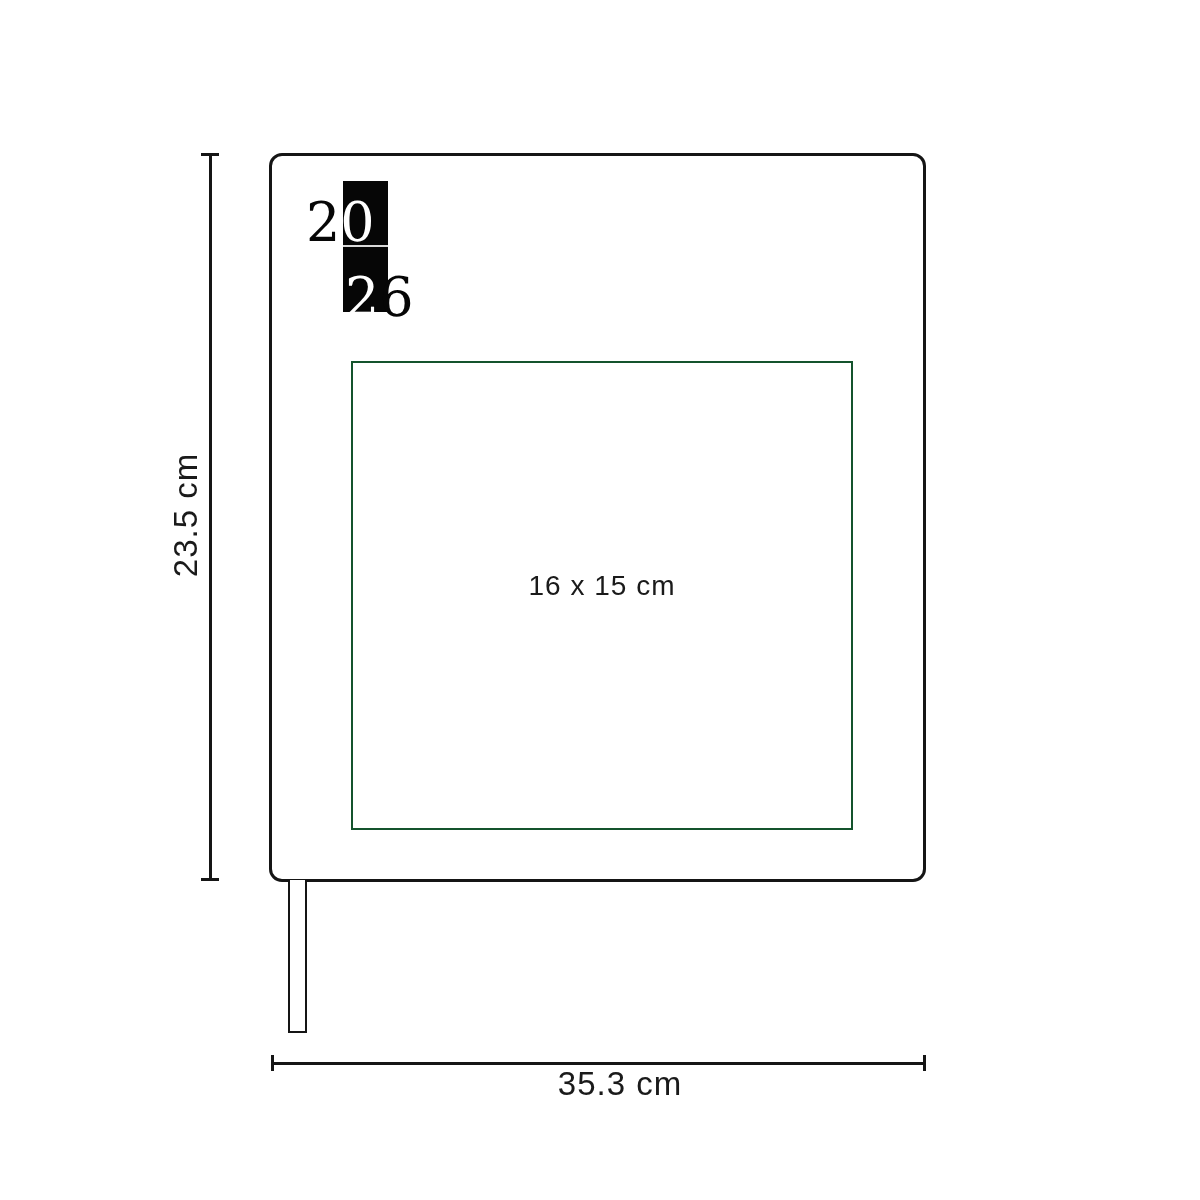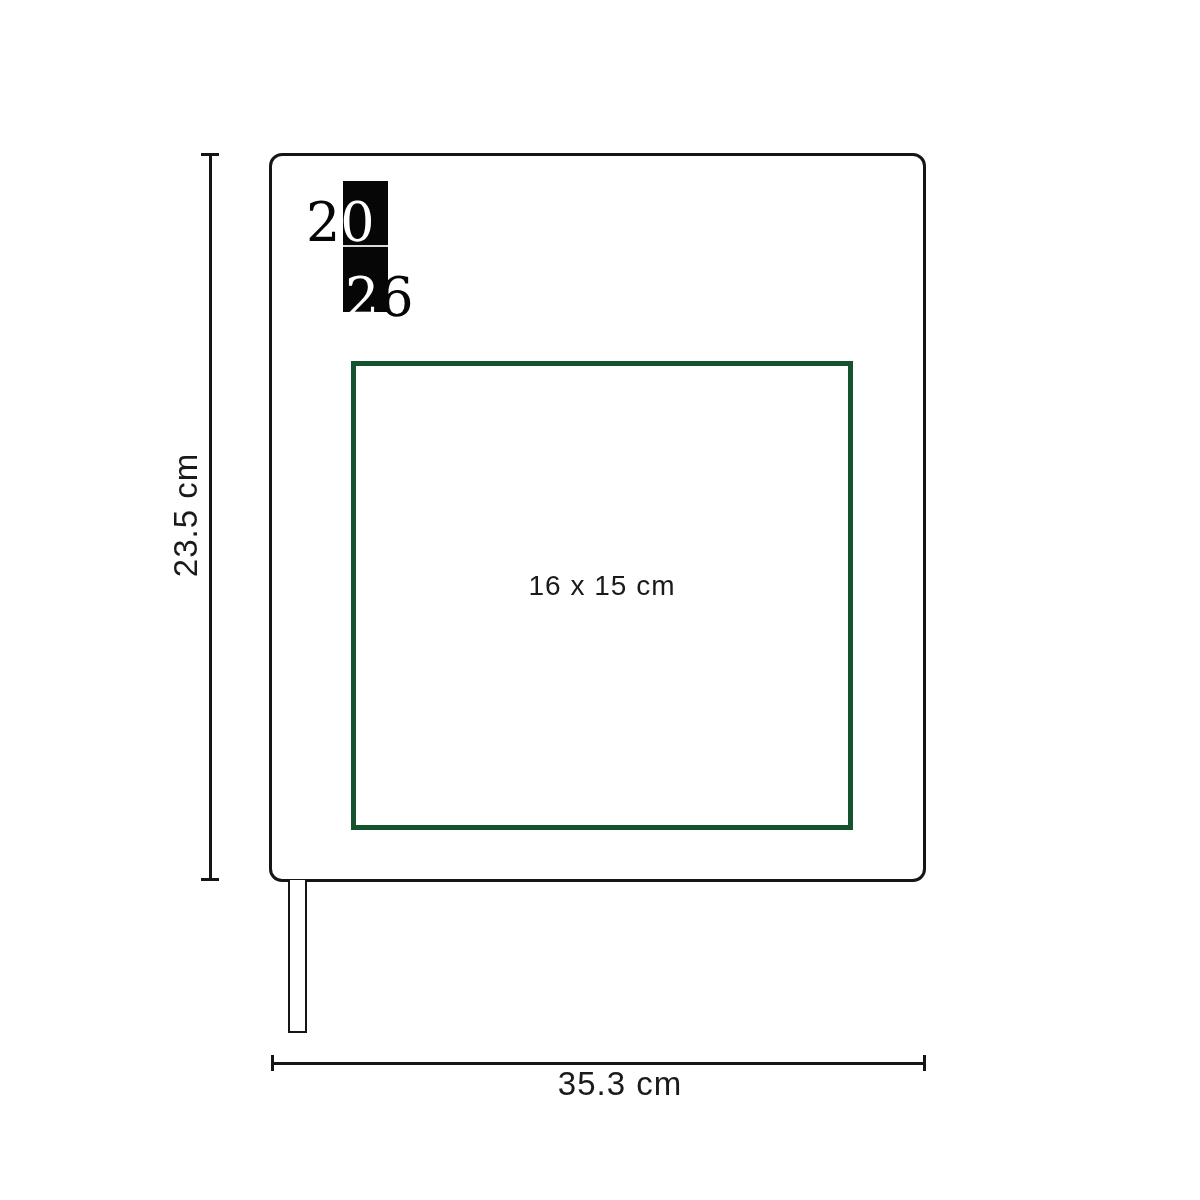--- a/index.html
+++ b/index.html
@@ -61,21 +61,21 @@
   .glyph-light { color: #ffffff; }
 
   
   .print-area {
     position: absolute;
     left: 351px;
     top: 361px;
     width: 502px;
     height: 469px;
     box-sizing: border-box;
-    border: 5px solid #14532d;
+    border: 2px solid #14532d;
     display: flex;
     align-items: center;
     justify-content: center;
   }
   .print-area-label {
     color: #1a1a1a;
     font-size: 28px;
     letter-spacing: 1px;
     transform: translateY(-10px);
   }

